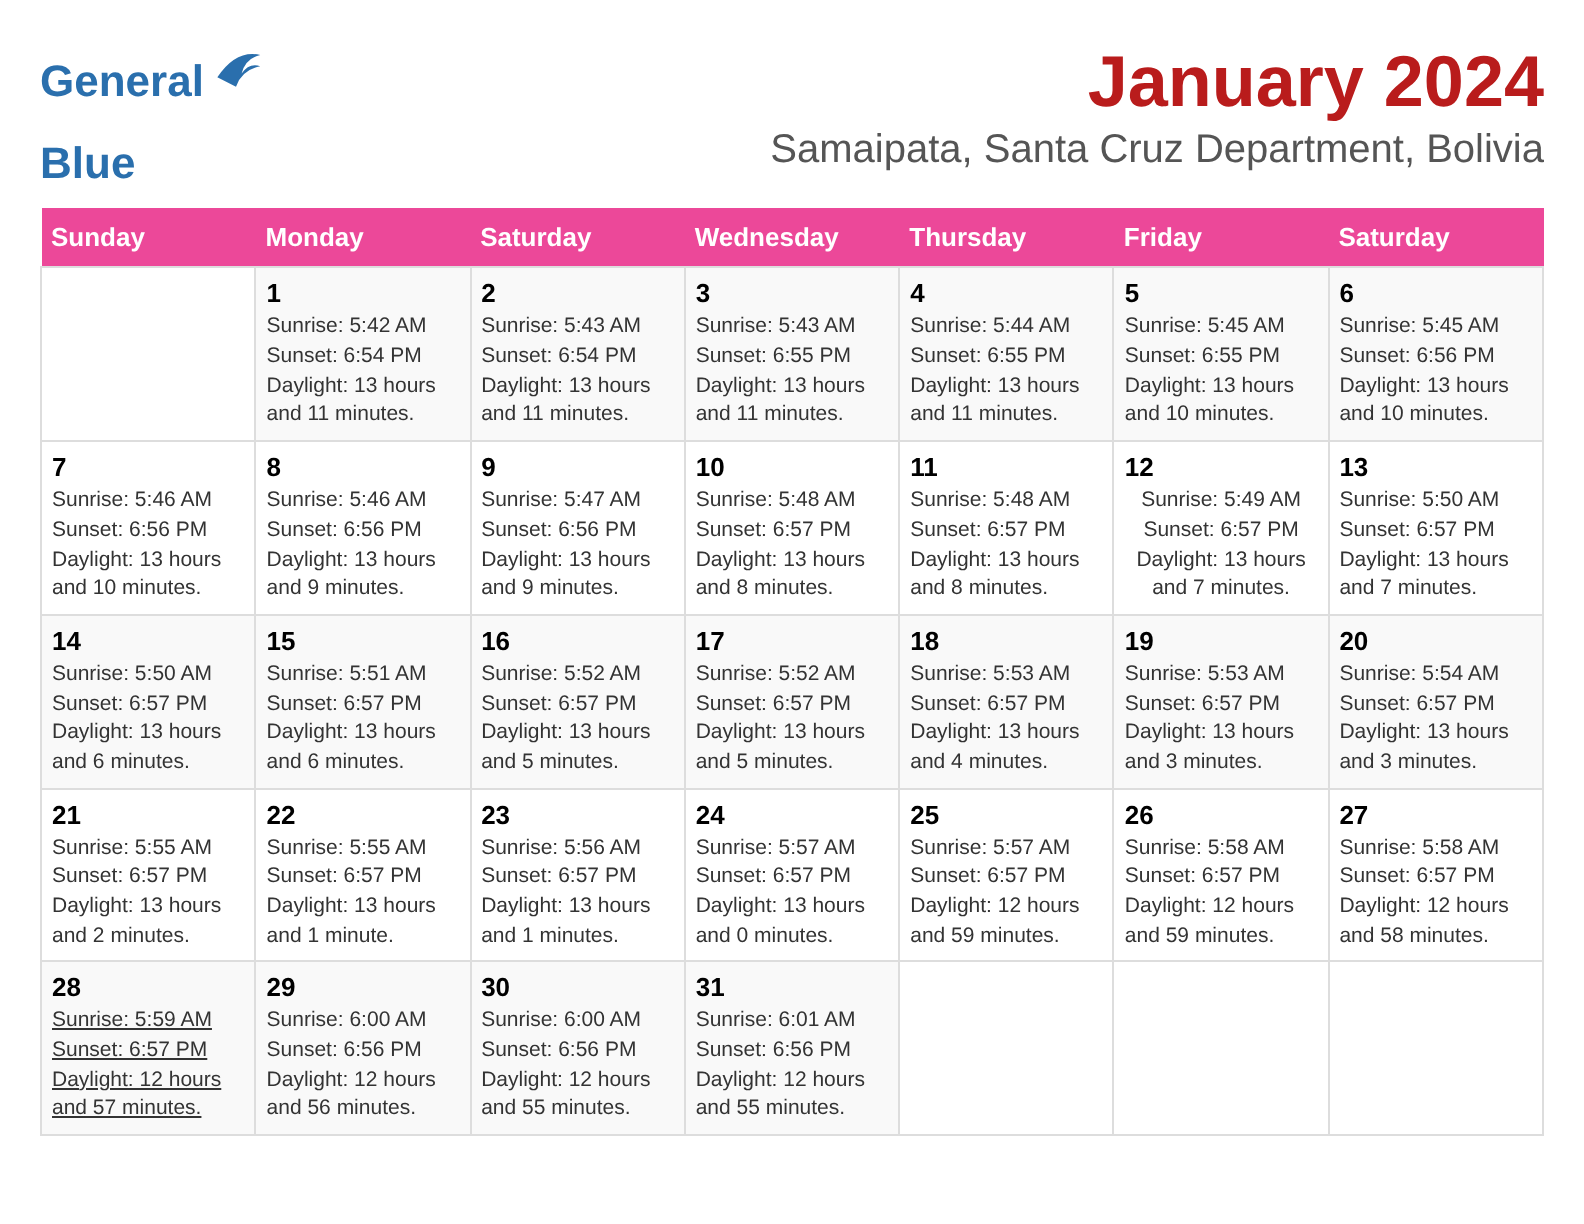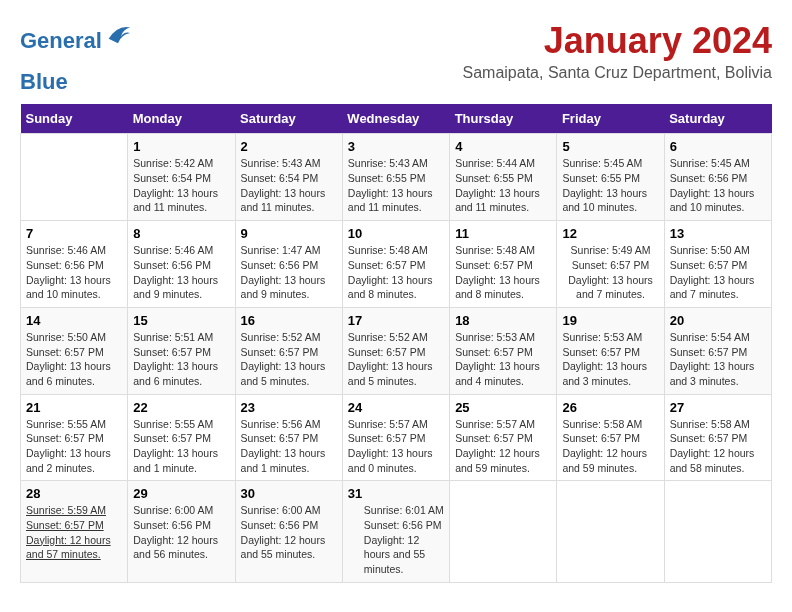--- a/index.html
+++ b/index.html
@@ -36,31 +36,31 @@
     }
     .title-section {
       text-align: right;
     }
     .main-title {
       font-size: 36px;
       font-weight: bold;
       color: #b91c1c;
     }
     .subtitle {
-      font-size: 16px;
+      font-size: 20px;
       color: #555;
       margin-top: 2px;
     }
     table {
       width: 100%;
       border-collapse: collapse;
       font-size: 11px;
     }
     thead tr th {
-      background-color: #4c1d95;
+      background-color: #ec4899;
       color: #fff;
       padding: 7px 5px;
       text-align: left;
       font-size: 13px;
       font-weight: bold;
     }
     tbody tr td {
       border: 1px solid #ddd;
       padding: 5px;
       vertical-align: top;
@@ -169,21 +169,21 @@
 Daylight: 13 hours and 10 minutes.</div>
         </td>
         <td>
           <span class="day-num">8</span>
           <div class="day-info" style="white-space: pre-line;">Sunrise: 5:46 AM
 Sunset: 6:56 PM
 Daylight: 13 hours and 9 minutes.</div>
         </td>
         <td>
           <span class="day-num">9</span>
-          <div class="day-info" style="white-space: pre-line;">Sunrise: 1:47 AM
+          <div class="day-info" style="white-space: pre-line;">Sunrise: 5:47 AM
 Sunset: 6:56 PM
 Daylight: 13 hours and 9 minutes.</div>
         </td>
         <td>
           <span class="day-num">10</span>
           <div class="day-info" style="white-space: pre-line;">Sunrise: 5:48 AM
 Sunset: 6:57 PM
 Daylight: 13 hours and 8 minutes.</div>
         </td>
         <td>
@@ -307,21 +307,21 @@
 Daylight: 12 hours and 56 minutes.</div>
         </td>
         <td>
           <span class="day-num">30</span>
           <div class="day-info" style="white-space: pre-line;">Sunrise: 6:00 AM
 Sunset: 6:56 PM
 Daylight: 12 hours and 55 minutes.</div>
         </td>
         <td>
           <span class="day-num">31</span>
-          <div class="day-info" style="white-space: pre-line; margin-left: 16px;">Sunrise: 6:01 AM
+          <div class="day-info" style="white-space: pre-line;">Sunrise: 6:01 AM
 Sunset: 6:56 PM
 Daylight: 12 hours and 55 minutes.</div>
         </td>
         <td class="empty-cell"></td>
         <td class="empty-cell"></td>
         <td class="empty-cell"></td>
       </tr>
     </tbody>
 </table>
 

